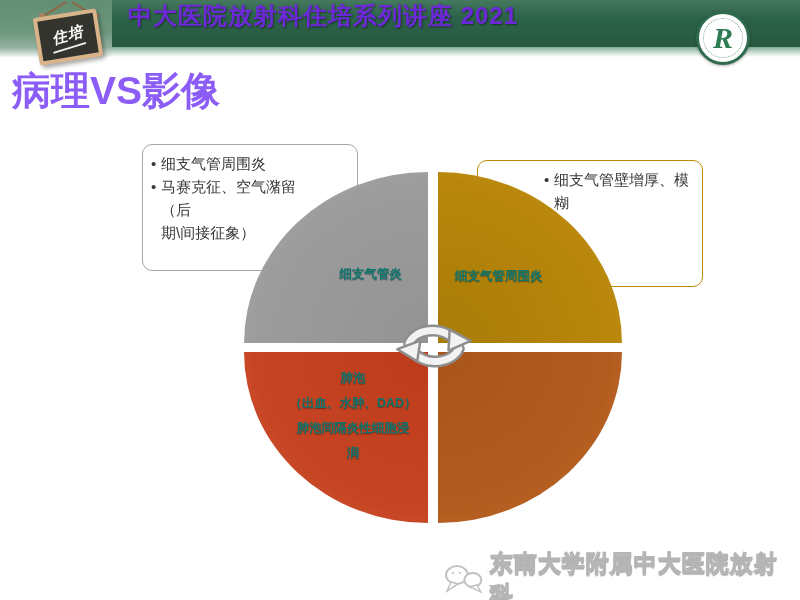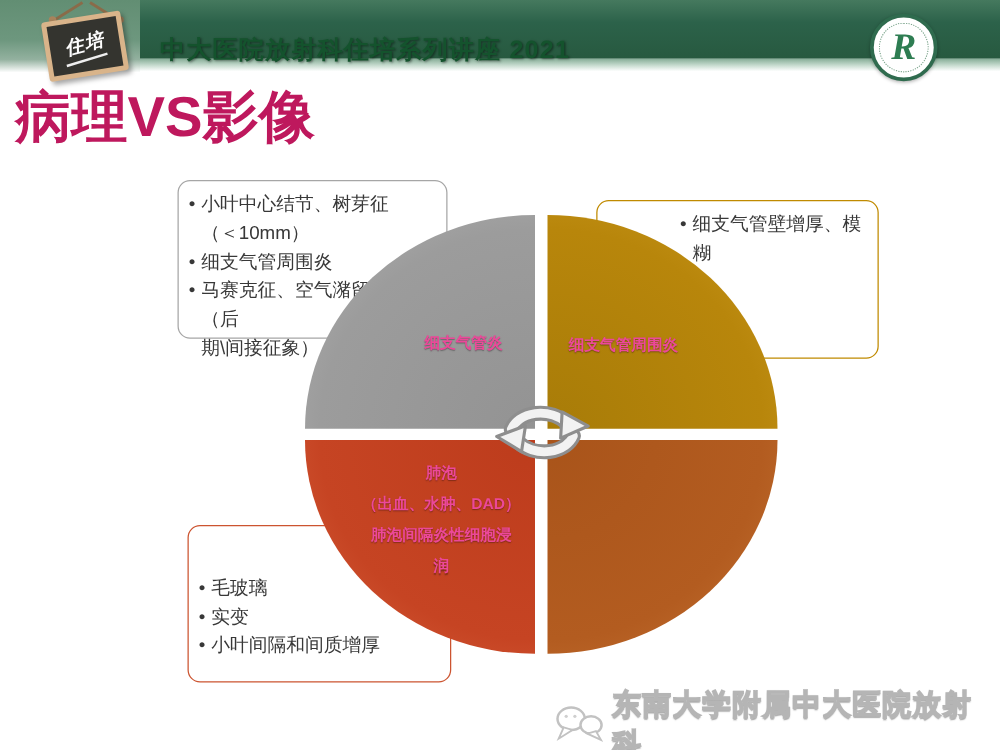--- a/index.html
+++ b/index.html
@@ -14,22 +14,22 @@
   }
   .header-strip {
     position:absolute; left:104px; top:47px; width:696px; height:10px;
     background:linear-gradient(180deg,#86ad97 0%,#c9ddd1 55%,#ffffff 100%);
   }
   .header-left {
     position:absolute; left:0; top:0; width:112px; height:58px;
     background:linear-gradient(180deg,#628e73 0%,#6d977e 55%,#93b19f 82%,#ffffff 100%);
   }
   .header-title {
-    position:absolute; left:128px; top:26px;
-    color:#14532d; font-size:20px; font-weight:bold; letter-spacing:1px;
+    position:absolute; left:128px; top:0;
+    color:#6d28d9; font-size:24px; font-weight:bold; letter-spacing:1px;
     text-shadow:1px 1px 2px rgba(0,0,0,0.45);
   }
   
   .badge { position:absolute; left:30px; top:0; width:80px; height:70px; }
   .badge svg { position:absolute; left:4px; top:0; }
   .board {
     position:absolute; left:6px; top:13px; width:64px; height:48px;
     background:#34342f; border:4px solid #d9b48a; border-radius:3px;
     transform:rotate(-9deg); box-shadow:2px 3px 4px rgba(0,0,0,0.35);
     display:flex; flex-direction:column; align-items:center; justify-content:center;
@@ -50,21 +50,21 @@
     content:""; position:absolute; inset:4px; border:1px dotted #7fa78f; border-radius:50%;
   }
   .logo-letter {
     font-family:"Liberation Serif","DejaVu Serif",serif;
     font-style:italic; font-weight:bold; font-size:30px; color:#2e7d52; line-height:1;
   }
 
   
   .slide-title {
     position:absolute; left:12px; top:64px;
-    font-size:45px; font-weight:900; color:#be185d; letter-spacing:0;
+    font-size:39px; font-weight:900; color:#8b5cf6; letter-spacing:0;
   }
 
   
   .info-box {
     position:absolute; background:#ffffff; border-radius:10px; z-index:1;
     font-size:15px; color:#383838;
   }
   .info-box ul { list-style:none; }
   .info-box li { position:relative; padding-left:10px; line-height:23px; white-space:pre-line; }
   .info-box li::before { content:"\2022"; position:absolute; left:0; top:0; }
@@ -86,21 +86,21 @@
   .quad-bl {
     left:244px; top:352px; width:184px; height:171px; border-bottom-left-radius:100%;
     background:radial-gradient(170% 170% at 100% 0%, #bd3c1c 0%, #c64423 55%, #dc6a44 88%, #ef9270 96%, #d9663f 100%);
   }
   .quad-br {
     left:438px; top:352px; width:184px; height:171px; border-bottom-right-radius:100%;
     background:radial-gradient(170% 170% at 0% 0%, #a9541a 0%, #b35c20 55%, #ca7a3a 88%, #e09c60 96%, #c77434 100%);
   }
 
   
-  .quad-label { position:absolute; z-index:3; color:#ec4899; font-weight:bold; font-size:12.5px;
+  .quad-label { position:absolute; z-index:3; color:#0f766e; font-weight:bold; font-size:12.5px;
     text-shadow:0 1px 1px rgba(0,0,0,0.35); }
   .label-tl { left:310px; top:266px; width:92px; text-align:right; }
   .label-tr { left:455px; top:268px; width:130px; text-align:left; }
   .label-bl { left:267px; top:366px; width:172px; text-align:center; line-height:25px; }
   .label-bl .wrap-line { width:120px; margin:0 auto; }
   .label-br { left:443px; top:388px; width:122px; line-height:24px; text-align:left; }
 
   
   .center-icon { position:absolute; left:392px; top:306px; z-index:4; }
 
@@ -137,41 +137,32 @@
   <div class="header-title">中大医院放射科住培系列讲座 2021</div>
 
   <div class="logo">
     <span class="logo-letter">R</span>
   </div>
 
   <h1 class="slide-title">病理VS影像</h1>
 
   <div class="info-box box-tl">
     <ul>
-      <li>小叶中心结节、树芽征
-（＜10mm）</li>
       <li>细支气管周围炎</li>
       <li>马赛克征、空气潴留（后
 期\间接征象）</li>
     </ul>
   </div>
 
   <div class="info-box box-tr">
     <ul>
       <li>细支气管壁增厚、模糊</li>
     </ul>
   </div>
 
-  <div class="info-box box-bl">
-    <ul>
-      <li>毛玻璃</li>
-      <li>实变</li>
-      <li>小叶间隔和间质增厚</li>
-    </ul>
-  </div>
 
 
   <div class="quad quad-tl"></div>
   <div class="quad quad-tr"></div>
   <div class="quad quad-bl"></div>
   <div class="quad quad-br"></div>
 
   <div class="quad-label label-tl">细支气管炎</div>
   <div class="quad-label label-bl">
     <div>肺泡</div>

